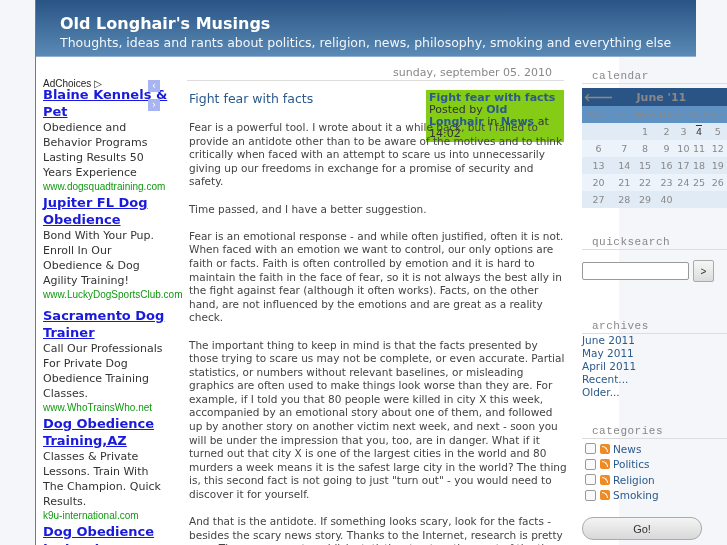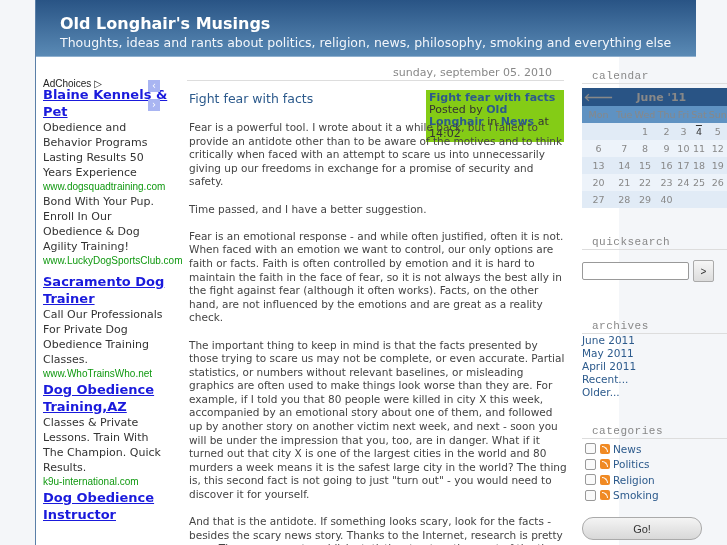--- a/index.html
+++ b/index.html
@@ -124,20 +124,21 @@
       <span class="adnav">
         <span>‹</span><span>›</span>
       </span>
     </div>
     <div class="ad">
       <a class="head">Blaine Kennels &amp; Pet</a>
       <div class="body">Obedience and Behavior Programs Lasting Results 50 Years Experience</div>
       <div class="url">www.dogsquadtraining.com</div>
     </div>
     <div class="ad">
+      <a class="head">Jupiter FL Dog Obedience</a>
       <div class="body">Bond With Your Pup. Enroll In Our Obedience &amp; Dog Agility Training!</div>
       <div class="url">www.LuckyDogSportsClub.com</div>
     </div>
     <div class="ad" style="margin-top:6px;">
       <a class="head">Sacramento Dog Trainer</a>
       <div class="body">Call Our Professionals For Private Dog Obedience Training Classes.</div>
       <div class="url">www.WhoTrainsWho.net</div>
     </div>
     <div class="ad">
       <a class="head">Dog Obedience Training,AZ</a>

